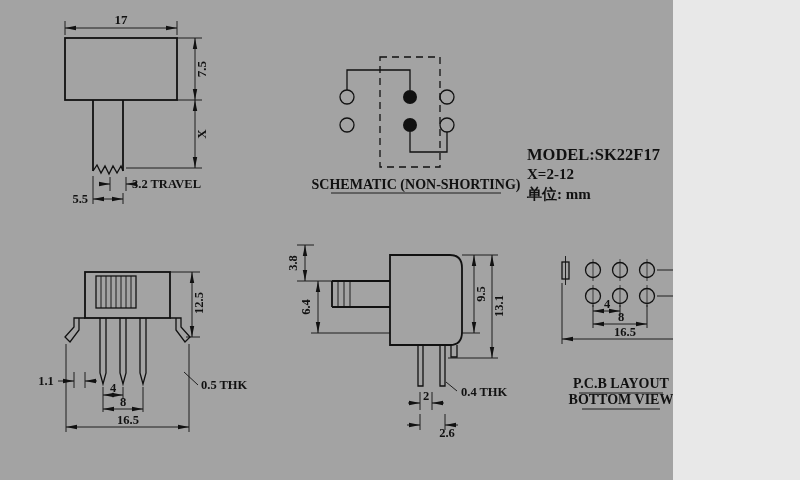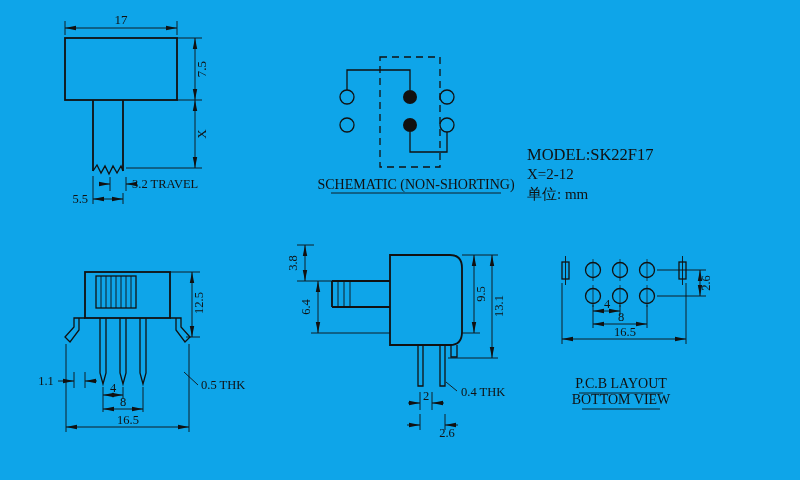--- a/index.html
+++ b/index.html
@@ -1,16 +1,16 @@
 <!DOCTYPE html>
 <html><head>
 <meta charset="utf-8">
 <style>
   html,body{margin:0;padding:0;background:#e8e8e8;}
-  .canvas{width:800px;height:480px;background:#0ea5e9;position:relative;overflow:hidden;}
+  .canvas{width:673px;height:480px;background:#a3a3a3;position:relative;overflow:hidden;font-weight:bold;}
   svg{display:block;}
   svg text{font-family:"Liberation Serif","DejaVu Serif",serif;fill:#111;}
   .t12{font-size:12.5px;}
   .t13{font-size:13px;}
   .t14{font-size:14px;}
   .t15{font-size:15px;}
   .t16{font-size:16.5px;}
   .o2{stroke:#111;stroke-width:1.8;fill:none;stroke-linejoin:miter;}
   .o1{stroke:#111;stroke-width:1.3;fill:none;}
   .d{stroke:#111;stroke-width:0.9;fill:none;}

